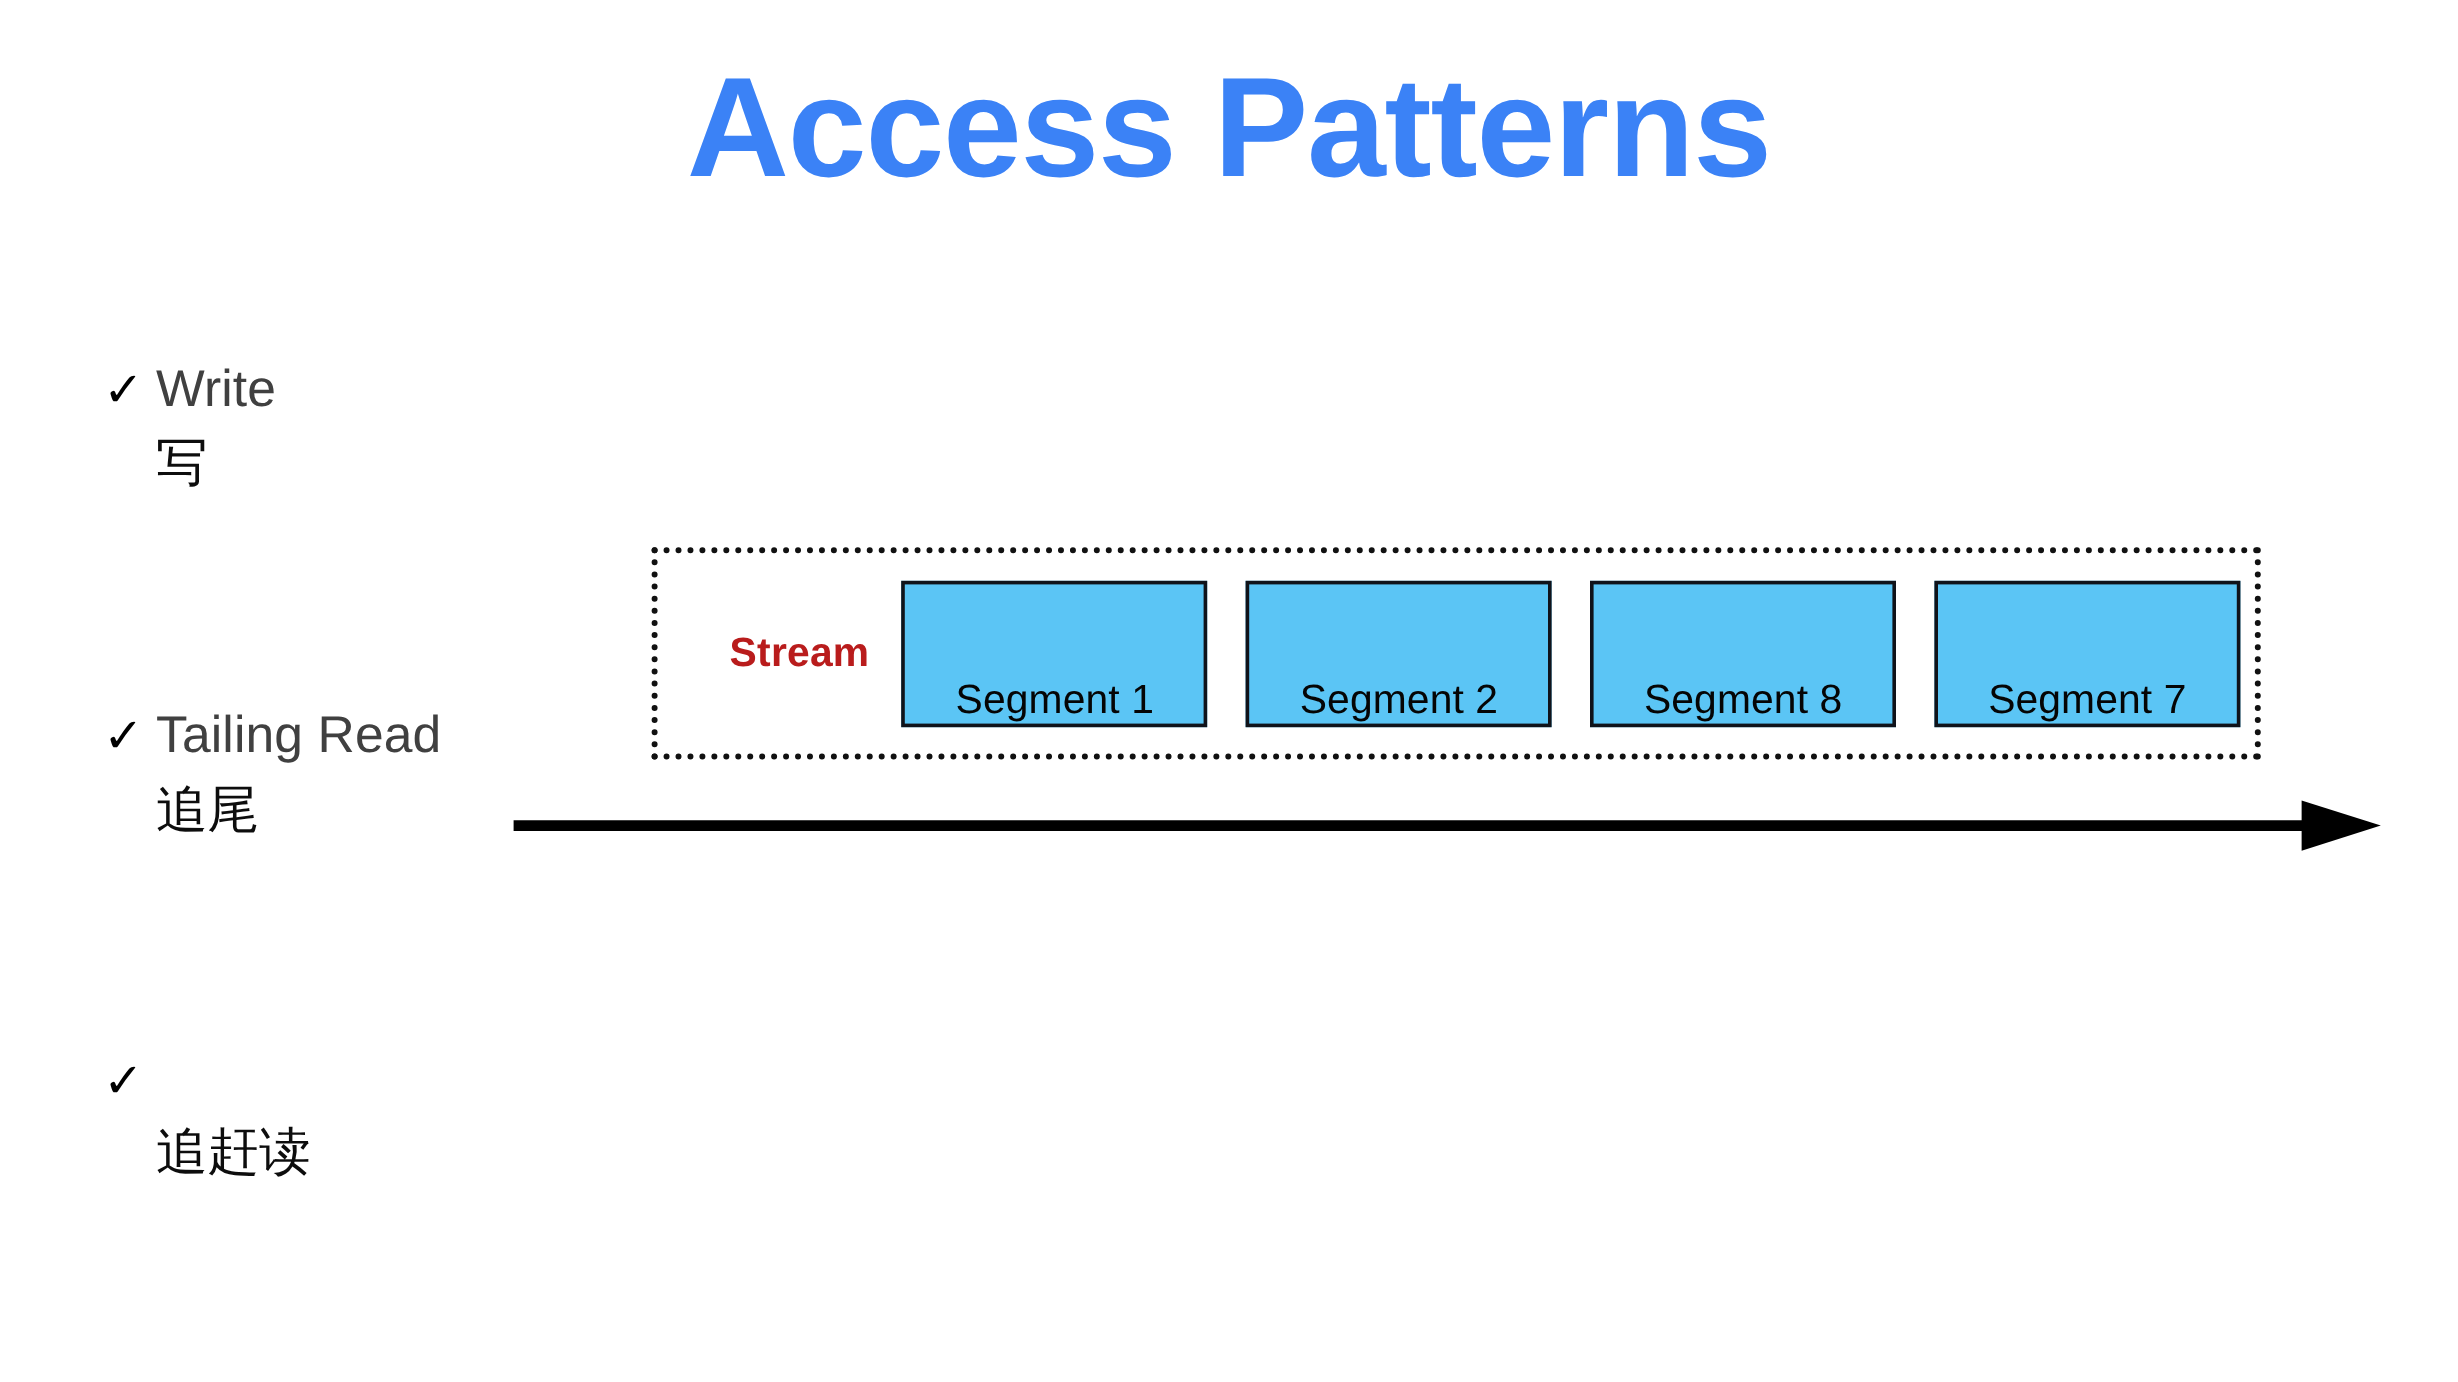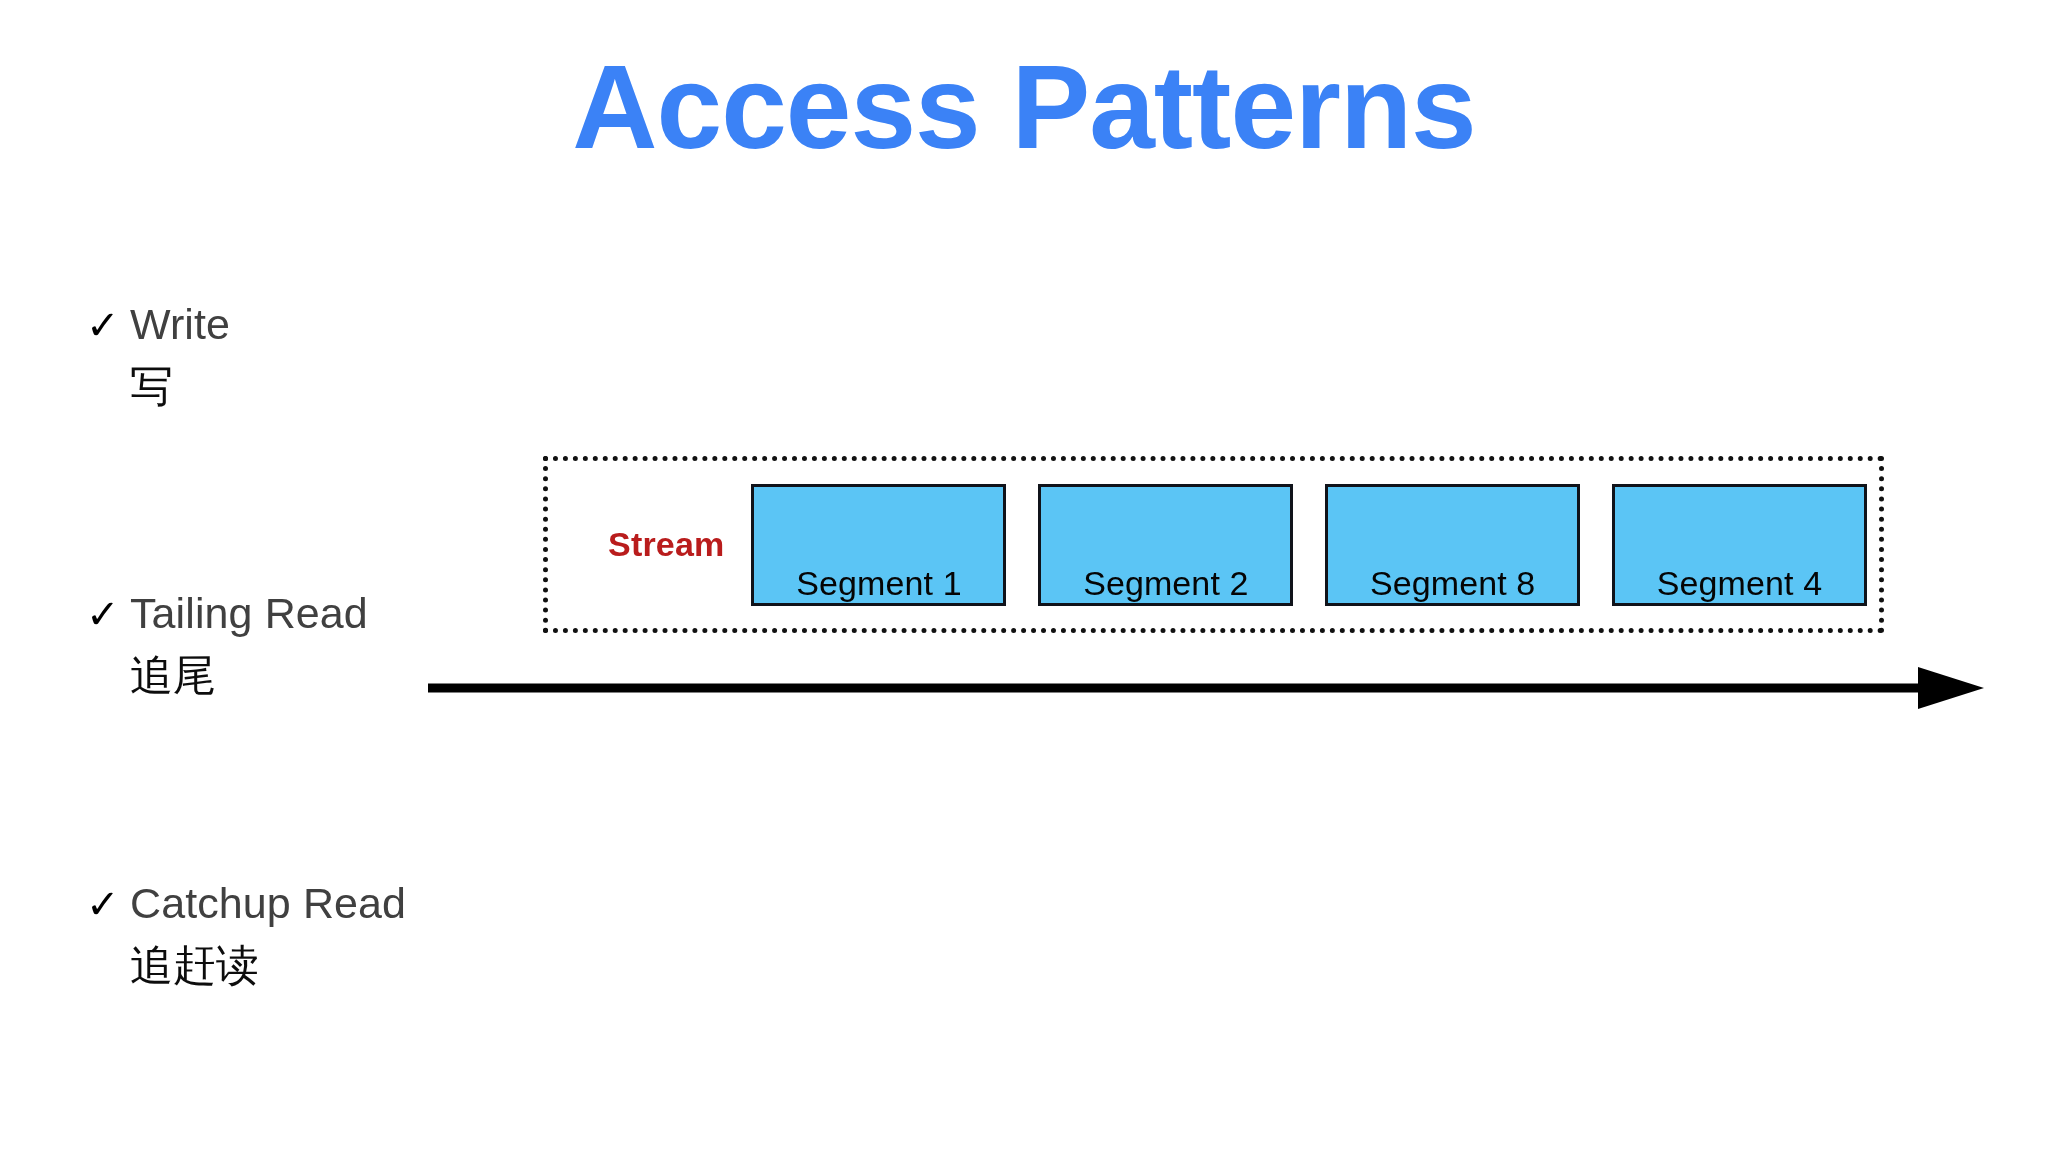--- a/index.html
+++ b/index.html
@@ -166,39 +166,38 @@
     <div class="bullet-line-primary">
       <span class="check-icon">✓</span>
       <span class="bullet-label">Tailing Read</span>
     </div>
     <div class="bullet-sub">追尾</div>
   </div>
 
   <div class="bullet-block" id="bullet-2">
     <div class="bullet-line-primary">
       <span class="check-icon">✓</span>
-      <span class="bullet-label">Catchup Read</span>
     </div>
     <div class="bullet-sub">追赶读</div>
   </div>
 
   <div id="stream-container">
     <div id="stream-label">Stream</div>
     <div id="segments-row">
       <div class="segment-box">
         <span>Segment 1</span>
       </div>
       <div class="segment-box">
         <span>Segment 2</span>
       </div>
       <div class="segment-box">
         <span>Segment 8</span>
       </div>
       <div class="segment-box">
-        <span>Segment 4</span>
+        <span>Segment 7</span>
       </div>
     </div>
   </div>
 
   <svg id="time-arrow" viewBox="0 0 1556 56" width="1556" height="56">
     <line x1="0" y1="28" x2="1500" y2="28" stroke="#000000" stroke-width="9"></line>
     <polygon points="1490,7 1556,28 1490,49" fill="#000000"></polygon>
   </svg>
 
 

